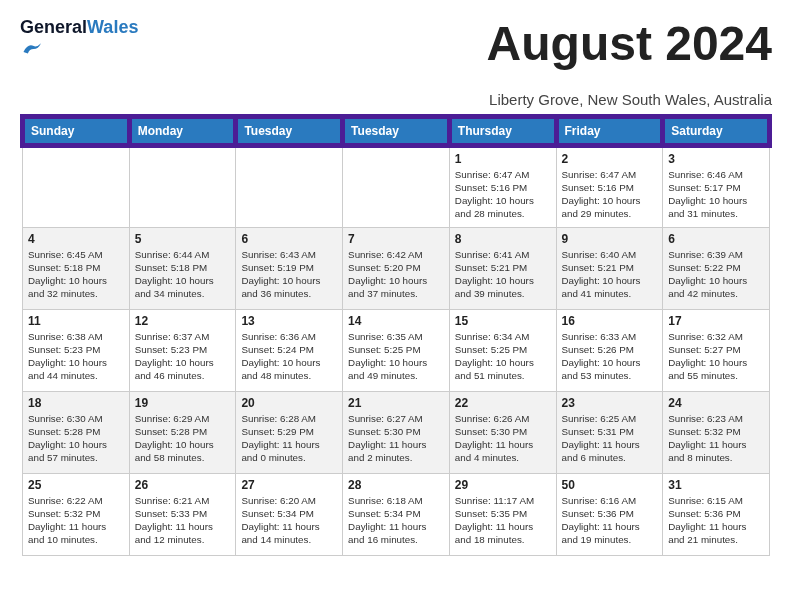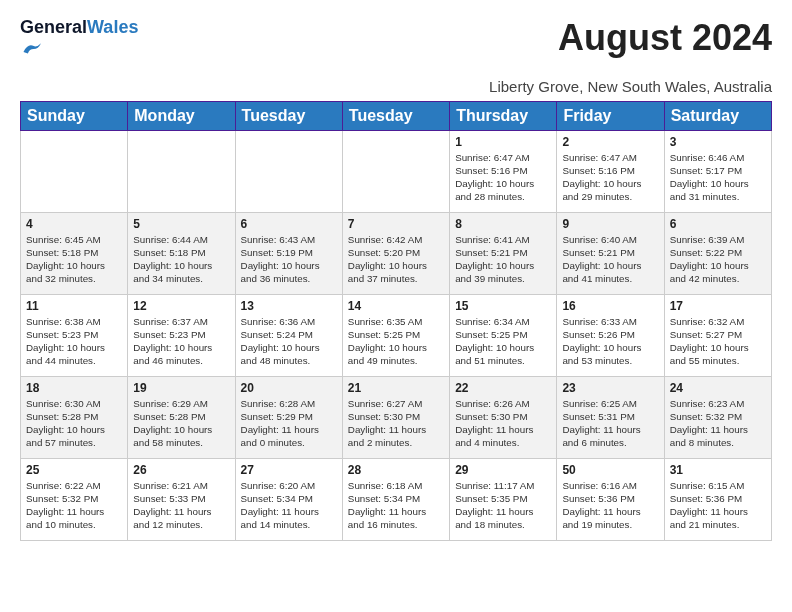--- a/index.html
+++ b/index.html
@@ -34,43 +34,43 @@
     .logo-blue { color: #2a7abf; }
     .logo-bird {
       width: 22px;
       height: 22px;
       margin-left: 2px;
     }
     .title-block {
       text-align: right;
     }
     .main-title {
-      font-size: 36px;
+      font-size: 48px;
       font-weight: bold;
       color: #222;
       line-height: 1.1;
     }
     .subtitle {
       font-size: 15px;
       color: #444;
       margin-top: 20px;
     }
     .calendar {
       width: 100%;
       border-collapse: collapse;
       margin-top: 6px;
       font-size: 10.5px;
     }
     .calendar thead tr th {
       background: #2a7abf;
       color: #fff;
       font-weight: bold;
-      font-size: 16px;
+      font-size: 12px;
       padding: 5px 6px;
-      border: 1px solid #4c1d95;
+      border: 5px solid #4c1d95;
       text-align: left;
     }
     .calendar tbody tr td {
       border: 1px solid #ccc;
       vertical-align: top;
       padding: 4px 5px;
       width: calc(100% / 7);
       min-height: 75px;
       height: 82px;
       background: #fff;

